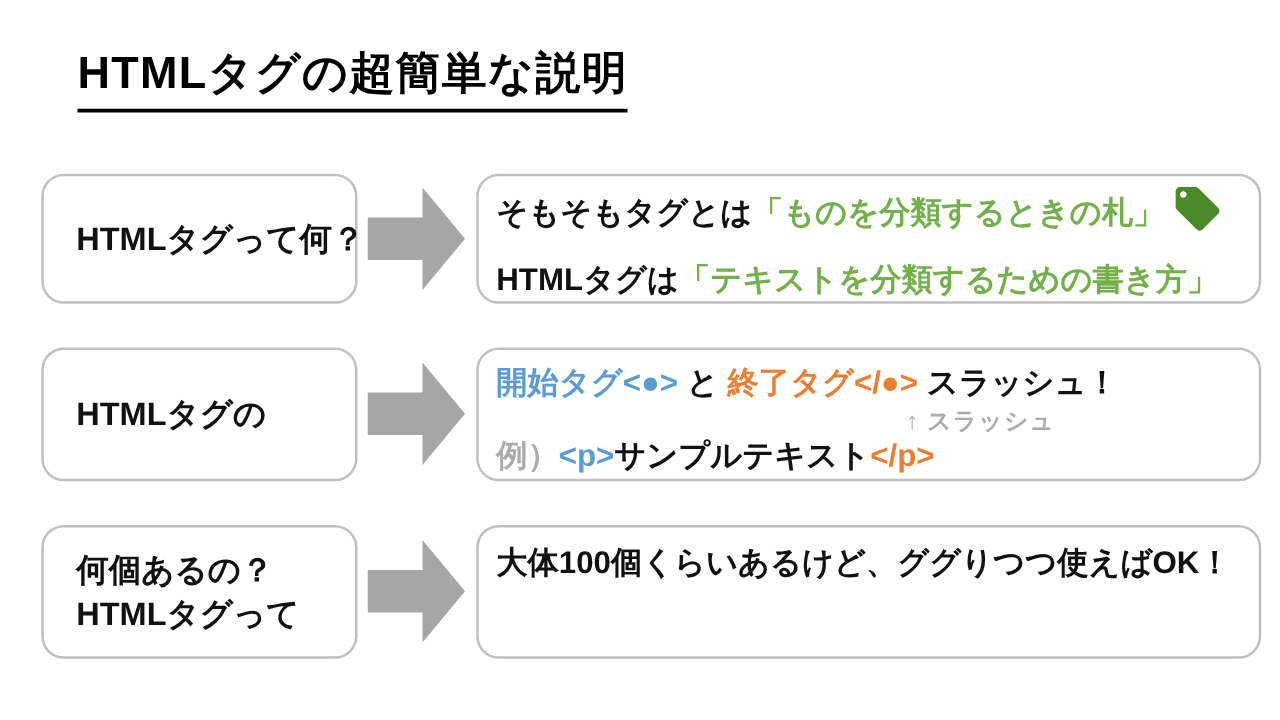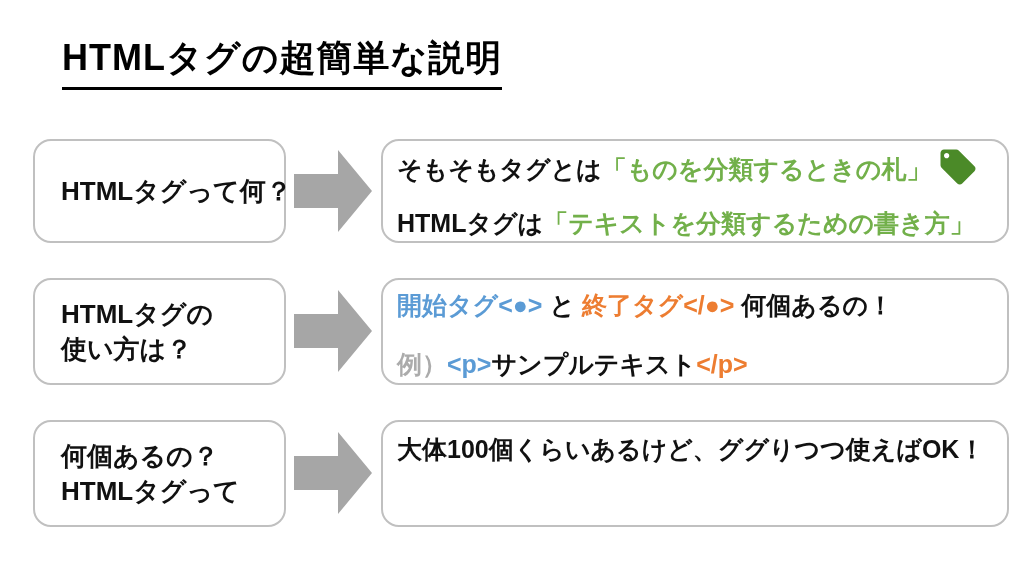--- a/index.html
+++ b/index.html
@@ -100,29 +100,29 @@
       </div>
       <div class="aline t66">
         <span>HTMLタグは</span><span class="seg-green">「テキストを分類するための書き方」</span>
       </div>
     </div>
   </section>
 
   <section class="row row2">
     <div class="qbox">
       <div class="qline">HTMLタグの</div>
-      <div class="qline">使い方は？</div>
     </div>
     <svg class="arrow" viewBox="0 0 80 86" aria-hidden="true">
       <polygon points="0,26 44,26 44,2 78,43 44,84 44,60 0,60" fill="currentColor"></polygon>
     </svg>
     <div class="abox">
       <div class="aline t9">
-        <span class="seg-blue">開始タグ&lt;●&gt;</span><span> と </span><span class="seg-orange">終了タグ&lt;/●&gt;</span><span> 何個あるの！</span>
+        <span class="seg-blue">開始タグ&lt;●&gt;</span><span> と </span><span class="seg-orange">終了タグ&lt;/●&gt;</span><span> スラッシュ！</span>
       </div>
+      <div class="annotation">↑ スラッシュ</div>
       <div class="aline t68">
         <span class="seg-gray">例）</span><span class="seg-blue">&lt;p&gt;</span><span>サンプルテキスト</span><span class="seg-orange">&lt;/p&gt;</span>
       </div>
     </div>
   </section>
 
   <section class="row row3">
     <div class="qbox">
       <div class="qline">何個あるの？</div>
       <div class="qline">HTMLタグって</div>

